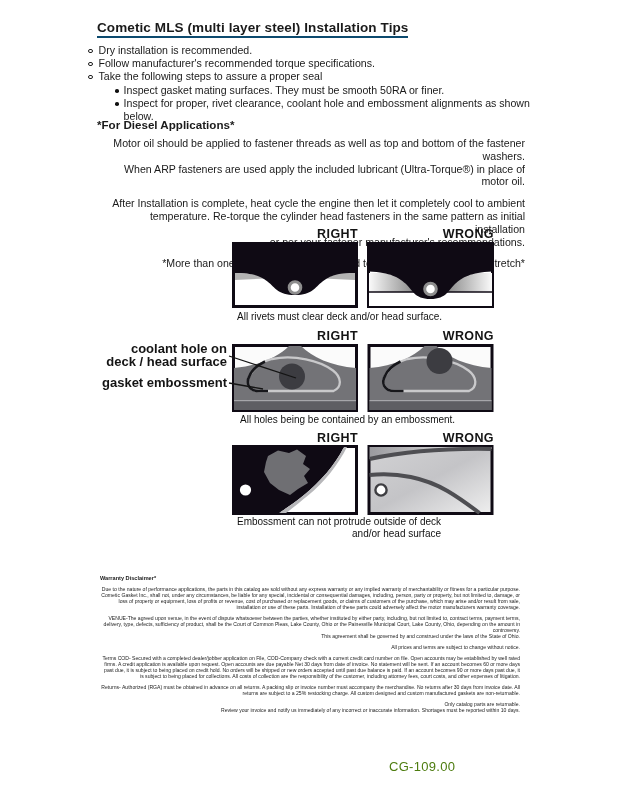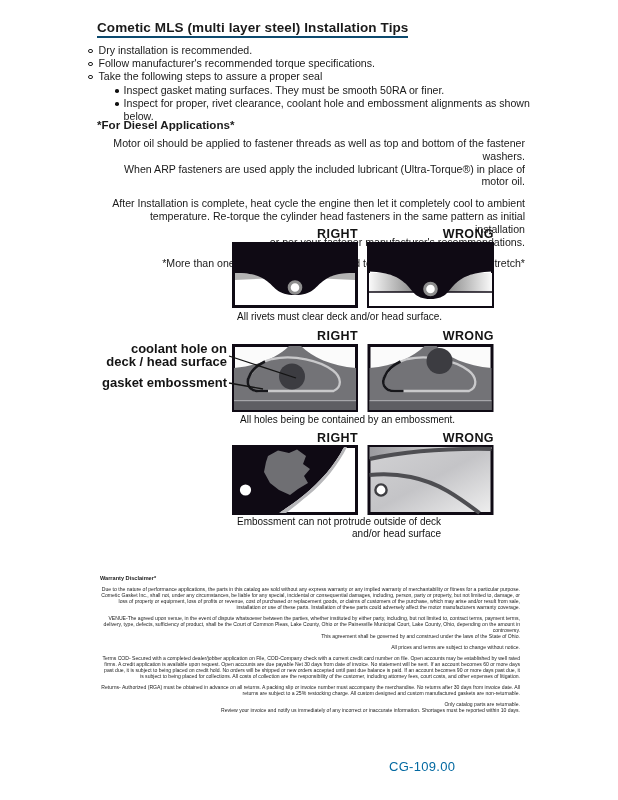--- a/index.html
+++ b/index.html
@@ -33,21 +33,21 @@
 
   .fig-label { font-size:12.5px; font-weight:bold; text-align:right; letter-spacing:0.4px; color:#141414; }
   .fig-caption { font-size:10px; line-height:11.5px; color:#111; }
   .fig-svg { display:block; }
   .annot { font-size:13px; line-height:13px; text-align:right; color:#141414;font-weight:bold; }
 
   .legal { left:100px; top:575px; width:420px; }
   .legal-heading { font-size:5.6px; font-weight:bold; margin-bottom:5px; }
   .legal p { font-size:5.1px; line-height:6px; margin-bottom:5px; color:#222; }
 
-  .footer-code { left:389px; top:759px; font-size:13px; letter-spacing:0.3px; color:#0369a1; }
+  .footer-code { left:389px; top:759px; font-size:13px; letter-spacing:0.3px; color:#4d7c0f; }
 </style>
 </head>
 <body>
 
 <div class="page">
 
   <div class="abs title">Cometic MLS (multi layer steel) Installation Tips</div>
 
   <div class="abs tips">
     <div class="b-row">

